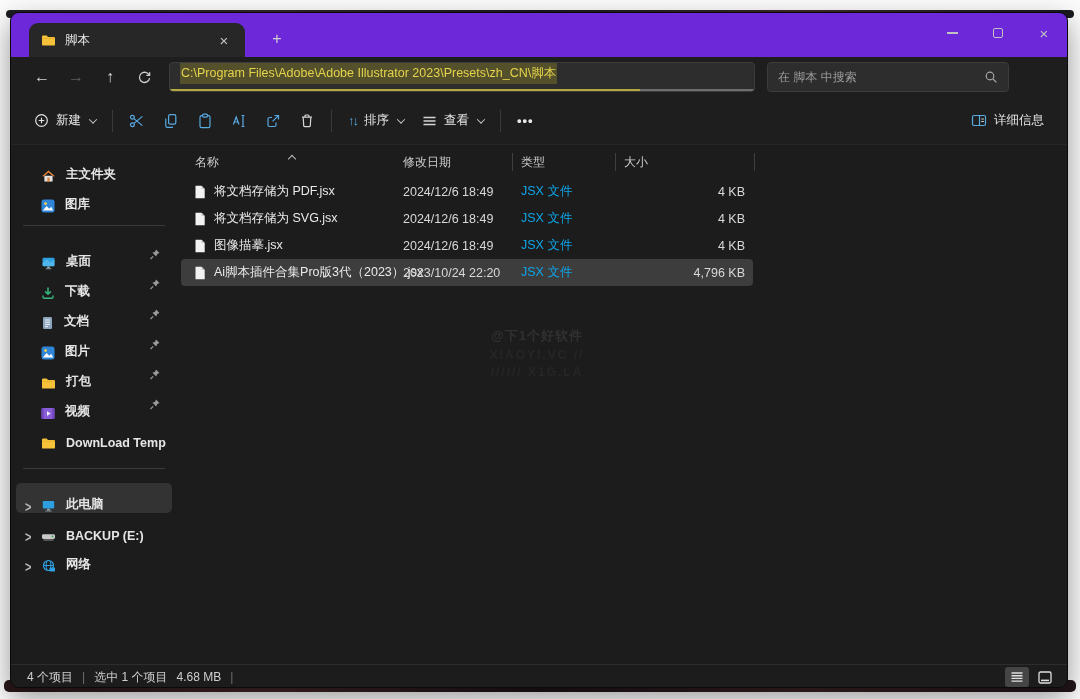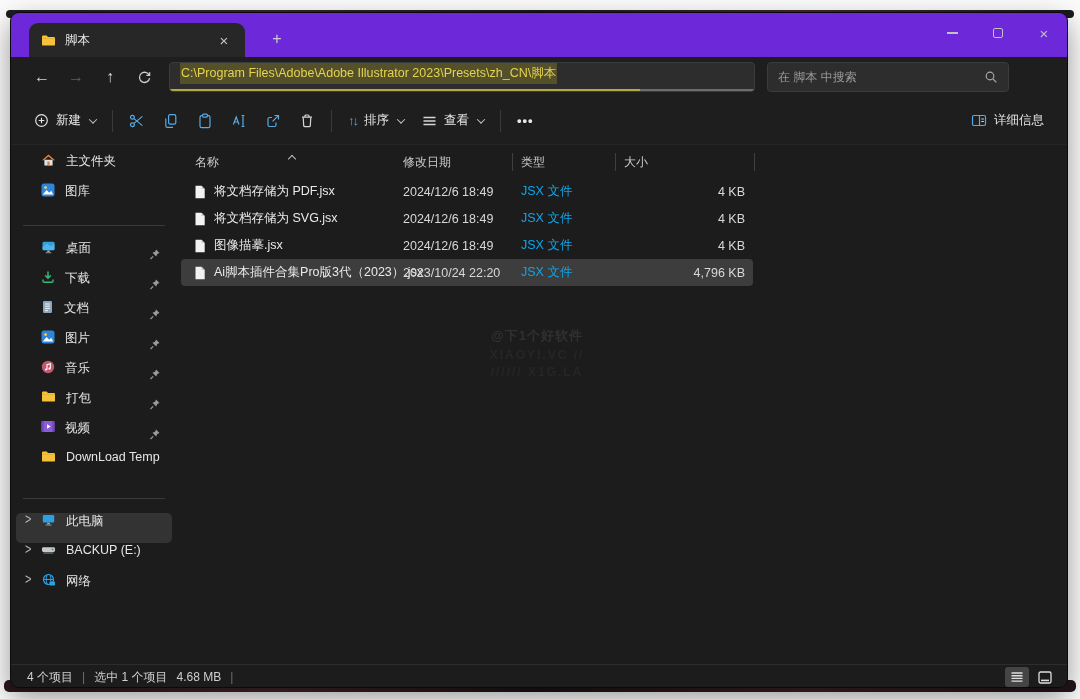--- a/index.html
+++ b/index.html
@@ -39,21 +39,21 @@
   .tool-btn { height:34px; padding:0 9px; display:flex; align-items:center; gap:7px; color:#e8e8e8; font-size:12.5px; border-radius:4px; }
   .tool-sep { width:1px; height:22px; background:#3a3a3a; margin:0 7px; }
   .caret-down { width:6px; height:6px; border-right:1.3px solid #c9c9c9; border-bottom:1.3px solid #c9c9c9; transform:rotate(45deg) translate(-1px,-1px); margin-left:2px; }
   .sort-glyph { color:#58aae3; font-size:13px; letter-spacing:-2px; font-weight:bold; }
   .more-glyph { color:#e8e8e8; font-size:13px; letter-spacing:1px; font-weight:bold; }
   .details-toggle { margin-left:auto; }
 
   
   .main { display:flex; height:519px; }
   .sidebar { width:166px; padding-top:8px; flex:none; }
-  .side-item { position:relative; height:30px; margin:0 5px; border-radius:5px; display:flex; align-items:flex-start; gap:10px; padding-left:25px; color:#e6e6e6; font-size:12.5px; white-space:nowrap; }
+  .side-item { position:relative; height:30px; margin:0 5px; border-radius:5px; display:flex; align-items:flex-end; gap:10px; padding-left:25px; color:#e6e6e6; font-size:12.5px; white-space:nowrap;font-weight:bold; }
   .side-item.selected { background:#333333; }
   .side-item .pin { position:absolute; right:11px; top:8px; }
   .side-divider { height:1px; background:#3a3a3a; margin:12px 12px 14px 12px; }
   .tree-chevron { position:absolute; left:9px; color:#b9b9b9; font-size:11px; transform:scaleY(1.3); }
 
   .content { flex:1; position:relative; padding-top:4px; }
   .list-header { position:relative; height:26px; display:flex; align-items:center; color:#cccccc; font-size:12px; width:578px; }
   .hcell { flex:none; }
   .hcell.name { width:219px; padding-left:18px; position:relative; }
   .hcell.date { width:116px; padding-left:7px; }
@@ -309,37 +309,20 @@
         </div>
         <div class="side-item">
           <span>
             <svg width="14" height="14" viewBox="0 0 14 14">
                 <rect x="0.5" y="0.5" width="13" height="13" rx="2.5" fill="#2f86d8"></rect>
                 <circle cx="4.6" cy="4.6" r="1.4" fill="#ffd24a"></circle>
                 <path d="M1.8 11.4 L5.6 7 L8.2 9.8 L10.2 7.8 L12.2 11.4 Z" fill="#ffffff"></path>
               </svg>
           </span>
           <span>图片</span>
-          <span class="pin">
-            <svg width="12" height="13" viewBox="0 0 12 13">
-                <path d="M7 1.5 l3.5 3.5 -2.2 .9 -1.1 2.6 -3.7-3.7 2.6-1.1 Z" fill="#9a9a9a"></path>
-                <path d="M4.2 8.3 L1.5 11" stroke="#9a9a9a" stroke-width="1.2"></path>
-              </svg>
-          </span>
-        </div>
-        <div class="side-item">
-          <span>
-            <svg width="14" height="14" viewBox="0 0 14 14">
-                <circle cx="7" cy="7" r="6.2" fill="#c2556f"></circle>
-                <path d="M6 9.4 V4.6 l3.4-.9 V8.6" fill="none" stroke="#ffffff" stroke-width="1.1"></path>
-                <circle cx="5.1" cy="9.5" r="1.1" fill="#ffffff"></circle>
-                <circle cx="8.5" cy="8.7" r="1.1" fill="#ffffff"></circle>
-              </svg>
-          </span>
-          <span>音乐</span>
           <span class="pin">
             <svg width="12" height="13" viewBox="0 0 12 13">
                 <path d="M7 1.5 l3.5 3.5 -2.2 .9 -1.1 2.6 -3.7-3.7 2.6-1.1 Z" fill="#9a9a9a"></path>
                 <path d="M4.2 8.3 L1.5 11" stroke="#9a9a9a" stroke-width="1.2"></path>
               </svg>
           </span>
         </div>
         <div class="side-item">
           <span>
             <svg width="15" height="13" viewBox="0 0 15 13">

